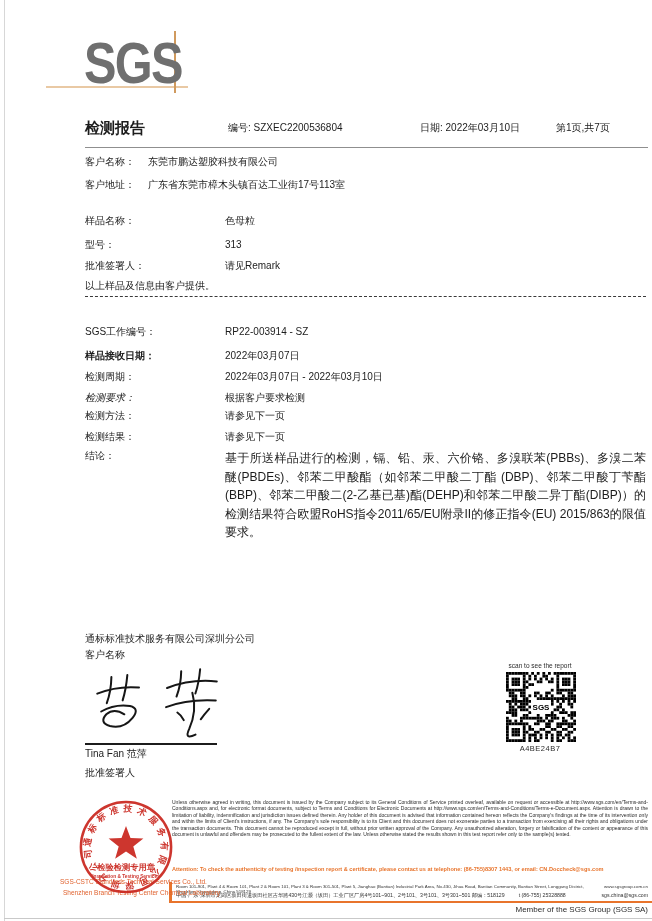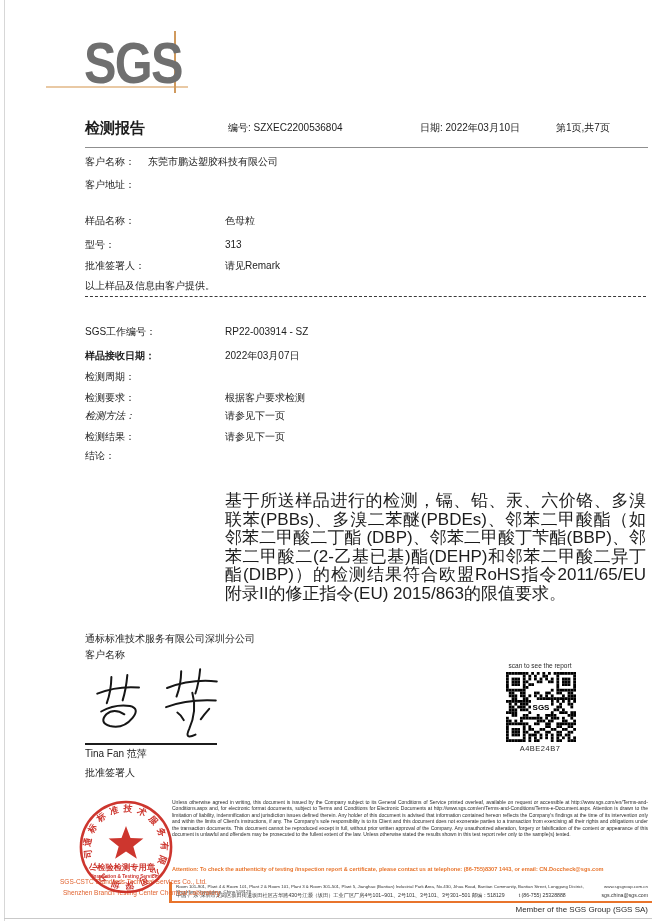--- a/index.html
+++ b/index.html
@@ -12,22 +12,22 @@
 
   
   .logo{position:absolute;left:84px;top:34px;font-size:58px;font-weight:bold;color:#6f6f6f;
         letter-spacing:-2px;transform:scaleX(.84);transform-origin:left top;line-height:1;}
   .logo-hline{position:absolute;left:46px;top:86px;width:142px;height:2px;background:#e9c9a4;}
   .logo-vline{position:absolute;left:174px;top:31px;width:2px;height:62px;background:#d09a5e;}
   .title-underline{position:absolute;left:85px;top:147px;width:563px;height:1px;background:#8f8f8f;}
   .dash-sep{position:absolute;left:85px;top:296px;width:561px;border-top:1px dashed #3a3a3a;}
 
   
-  .para{position:absolute;left:225px;top:449px;width:421px;font-size:17px;line-height:18.5px;
-        white-space:normal;text-align:justify;margin-top:43px;}
+  .para{position:absolute;left:225px;top:449px;width:421px;font-size:12px;line-height:18.5px;
+        white-space:normal;text-align:justify;}
 
   
   .sig-svg{position:absolute;left:88px;top:666px;}
   .sig-line{position:absolute;left:85px;top:743px;width:132px;height:2px;background:#1c1c1c;}
 
   
   .qr-caption{position:absolute;left:498px;top:662px;width:84px;text-align:center;font-size:6.5px;color:#2b2b2b;}
   .qr-svg{position:absolute;left:505px;top:671px;}
   .qr-id{position:absolute;left:498px;top:744px;width:84px;text-align:center;font-size:7.5px;color:#2b2b2b;letter-spacing:.5px;}
 
@@ -59,39 +59,41 @@
 
   <span class="t bold" style="left:85px;top:119px;font-size:15px;">检测报告</span>
   <span class="t" style="left:228px;top:122px;">编号: SZXEC2200536804</span>
   <span class="t" style="left:420px;top:122px;">日期: 2022年03月10日</span>
   <span class="t" style="left:556px;top:122px;">第1页,共7页</span>
   <div class="title-underline"></div>
 
   <span class="t" style="left:85px;top:156px;">客户名称：</span>
   <span class="t" style="left:148px;top:156px;">东莞市鹏达塑胶科技有限公司</span>
   <span class="t" style="left:85px;top:179px;">客户地址：</span>
+  <span class="t" style="left:148px;top:179px;">广东省东莞市樟木头镇百达工业街17号113室</span>
 
   <span class="t" style="left:85px;top:215px;">样品名称：</span>
   <span class="t" style="left:225px;top:215px;">色母粒</span>
   <span class="t" style="left:85px;top:239px;">型号：</span>
   <span class="t" style="left:225px;top:239px;">313</span>
   <span class="t" style="left:85px;top:260px;">批准签署人：</span>
   <span class="t" style="left:225px;top:260px;">请见Remark</span>
   <span class="t" style="left:85px;top:280px;">以上样品及信息由客户提供。</span>
 
   <div class="dash-sep"></div>
 
   <span class="t" style="left:85px;top:326px;">SGS工作编号：</span>
   <span class="t" style="left:225px;top:326px;">RP22-003914 - SZ</span>
   <span class="t" style="left:85px;top:350px;font-weight:bold;">样品接收日期：</span>
   <span class="t" style="left:225px;top:350px;">2022年03月07日</span>
   <span class="t" style="left:85px;top:371px;">检测周期：</span>
-  <span class="t" style="left:85px;top:392px;">检测要求：</span>
+  <span class="t" style="left:225px;top:371px;">2022年03月07日 - 2022年03月10日</span>
+  <span class="t" style="left:85px;top:392px;font-style:italic;">检测要求：</span>
   <span class="t" style="left:225px;top:392px;">根据客户要求检测</span>
-  <span class="t" style="left:85px;top:410px;font-style:italic;">检测方法：</span>
+  <span class="t" style="left:85px;top:410px;">检测方法：</span>
   <span class="t" style="left:225px;top:410px;">请参见下一页</span>
   <span class="t" style="left:85px;top:431px;">检测结果：</span>
   <span class="t" style="left:225px;top:431px;">请参见下一页</span>
 
   <span class="t" style="left:85px;top:450px;">结论：</span>
   <div class="para">基于所送样品进行的检测，镉、铅、汞、六价铬、多溴联苯(PBBs)、多溴二苯醚(PBDEs)、邻苯二甲酸酯（如邻苯二甲酸二丁酯 (DBP)、邻苯二甲酸丁苄酯(BBP)、邻苯二甲酸二(2-乙基已基)酯(DEHP)和邻苯二甲酸二异丁酯(DIBP)）的检测结果符合欧盟RoHS指令2011/65/EU附录II的修正指令(EU) 2015/863的限值要求。</div>
 
   <span class="t" style="left:85px;top:633px;">通标标准技术服务有限公司深圳分公司</span>
   <span class="t" style="left:85px;top:649px;">客户名称</span>
 

